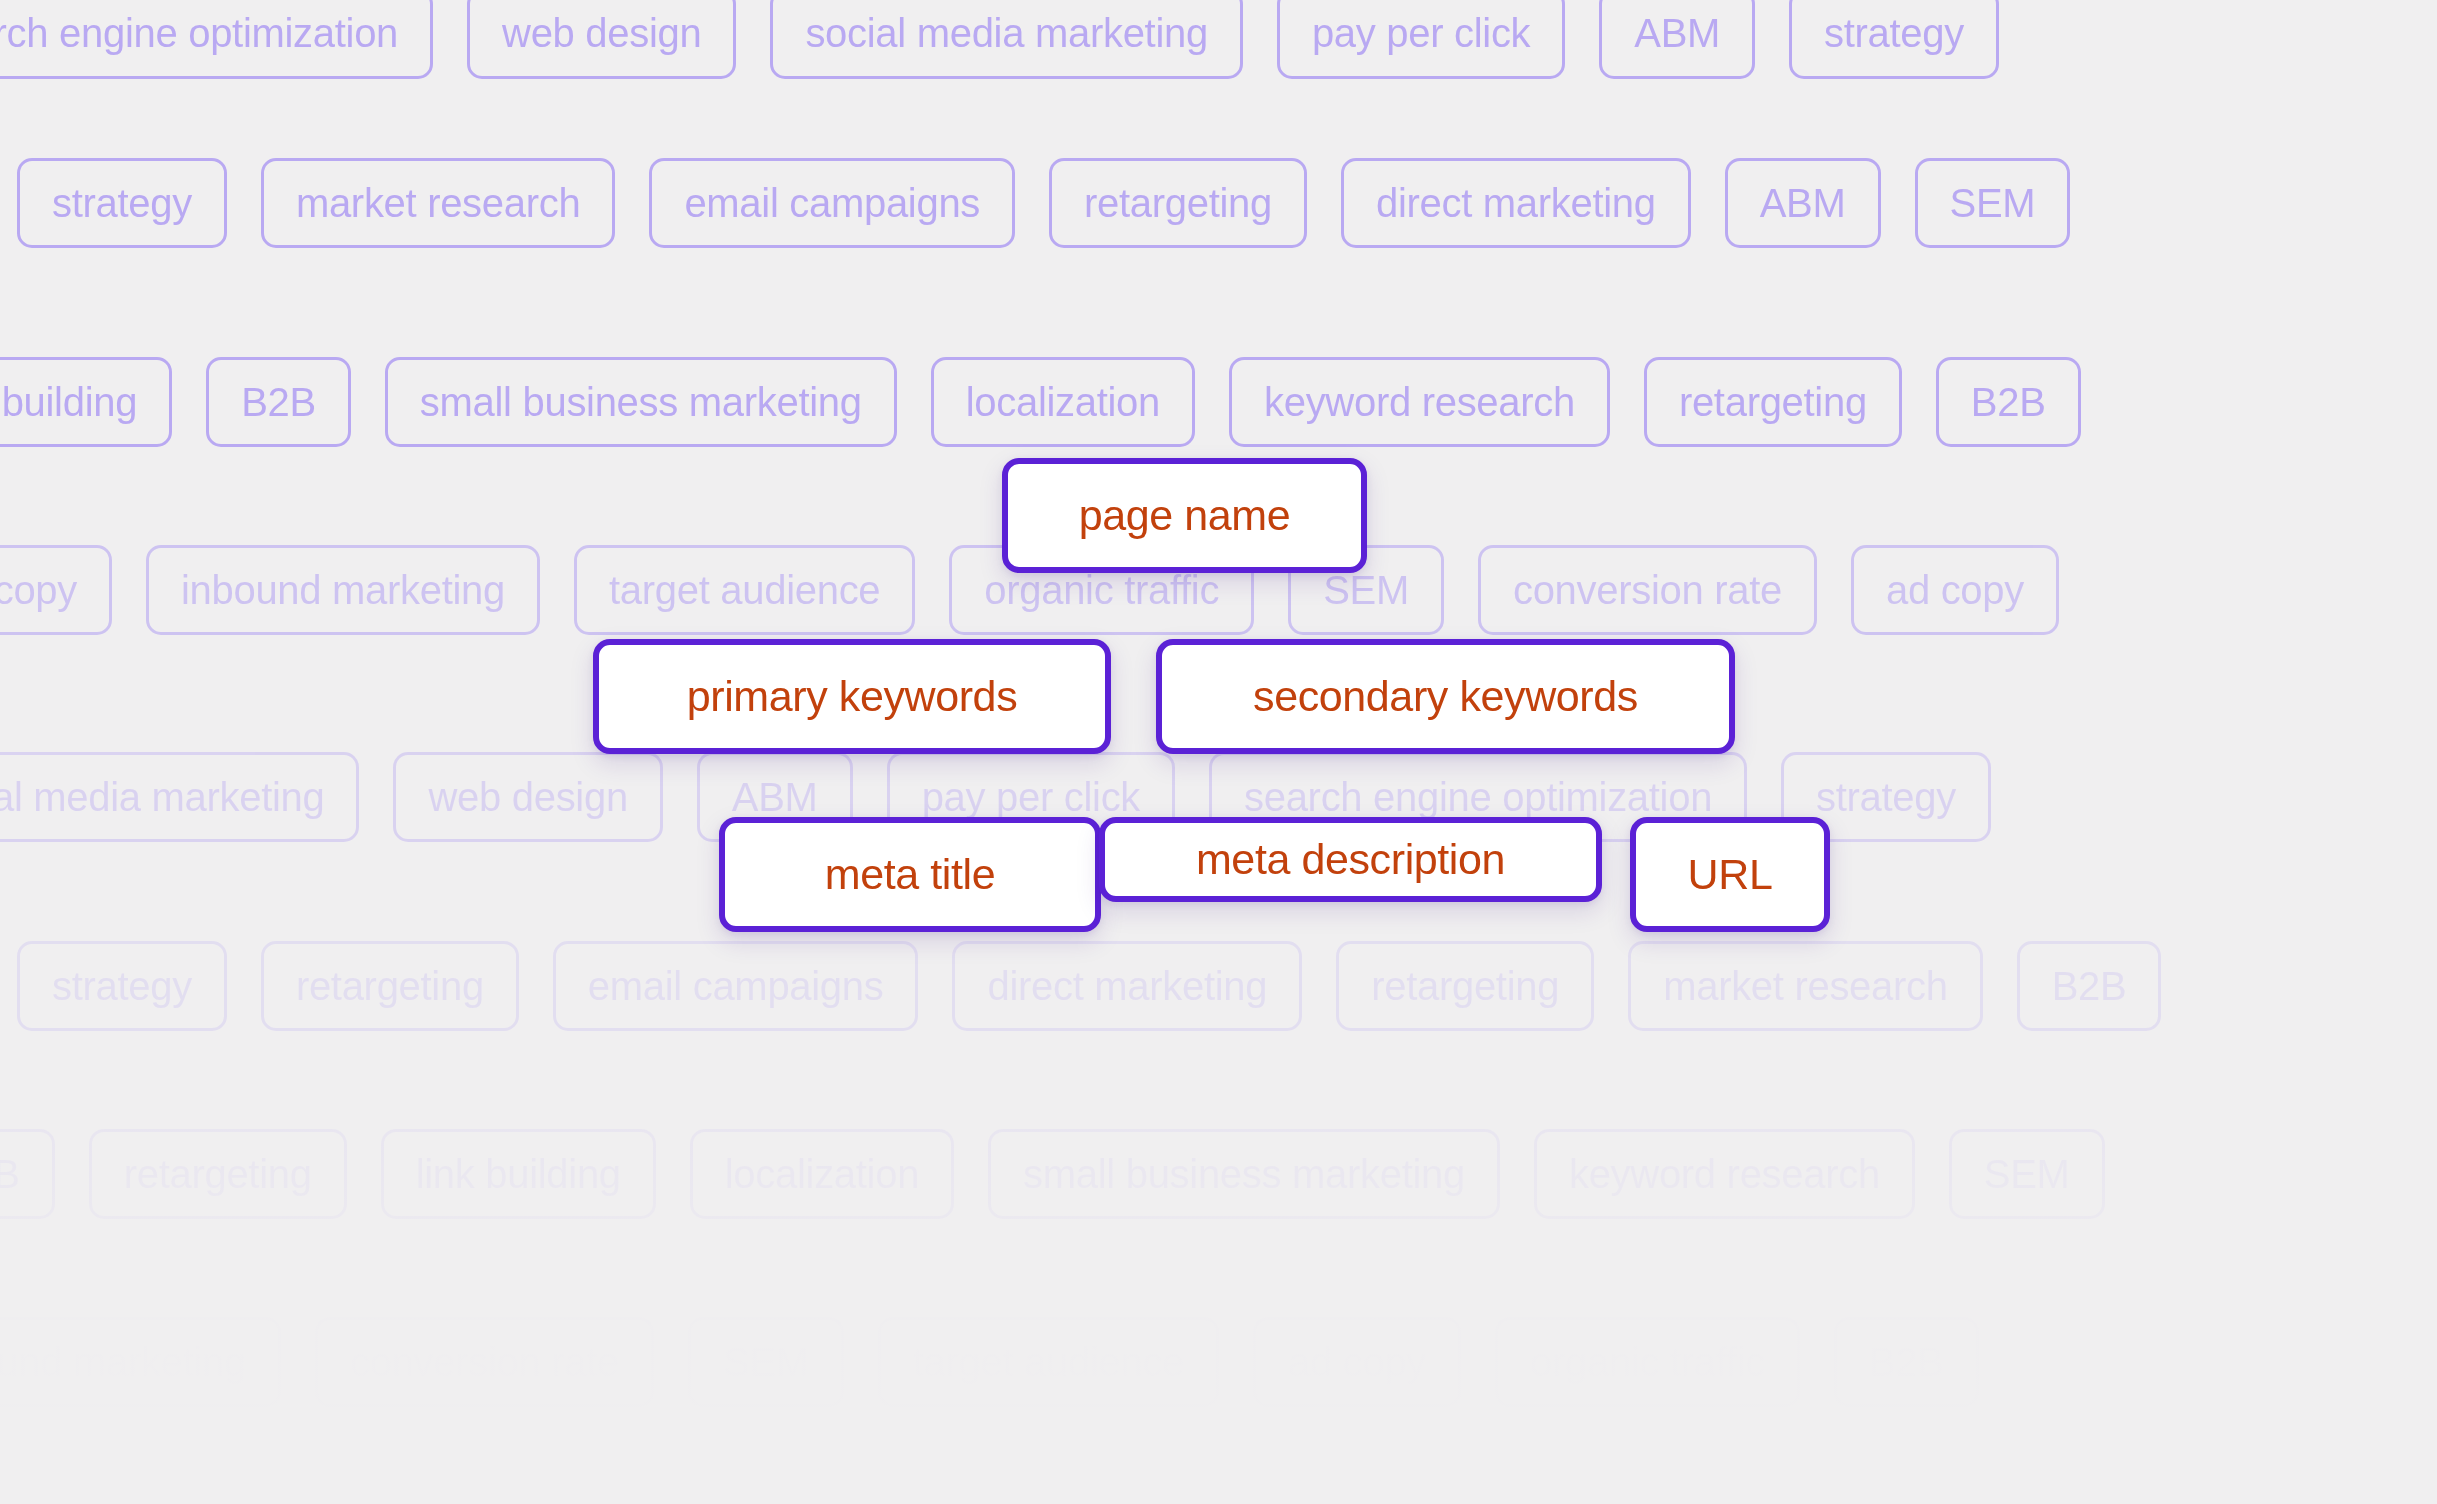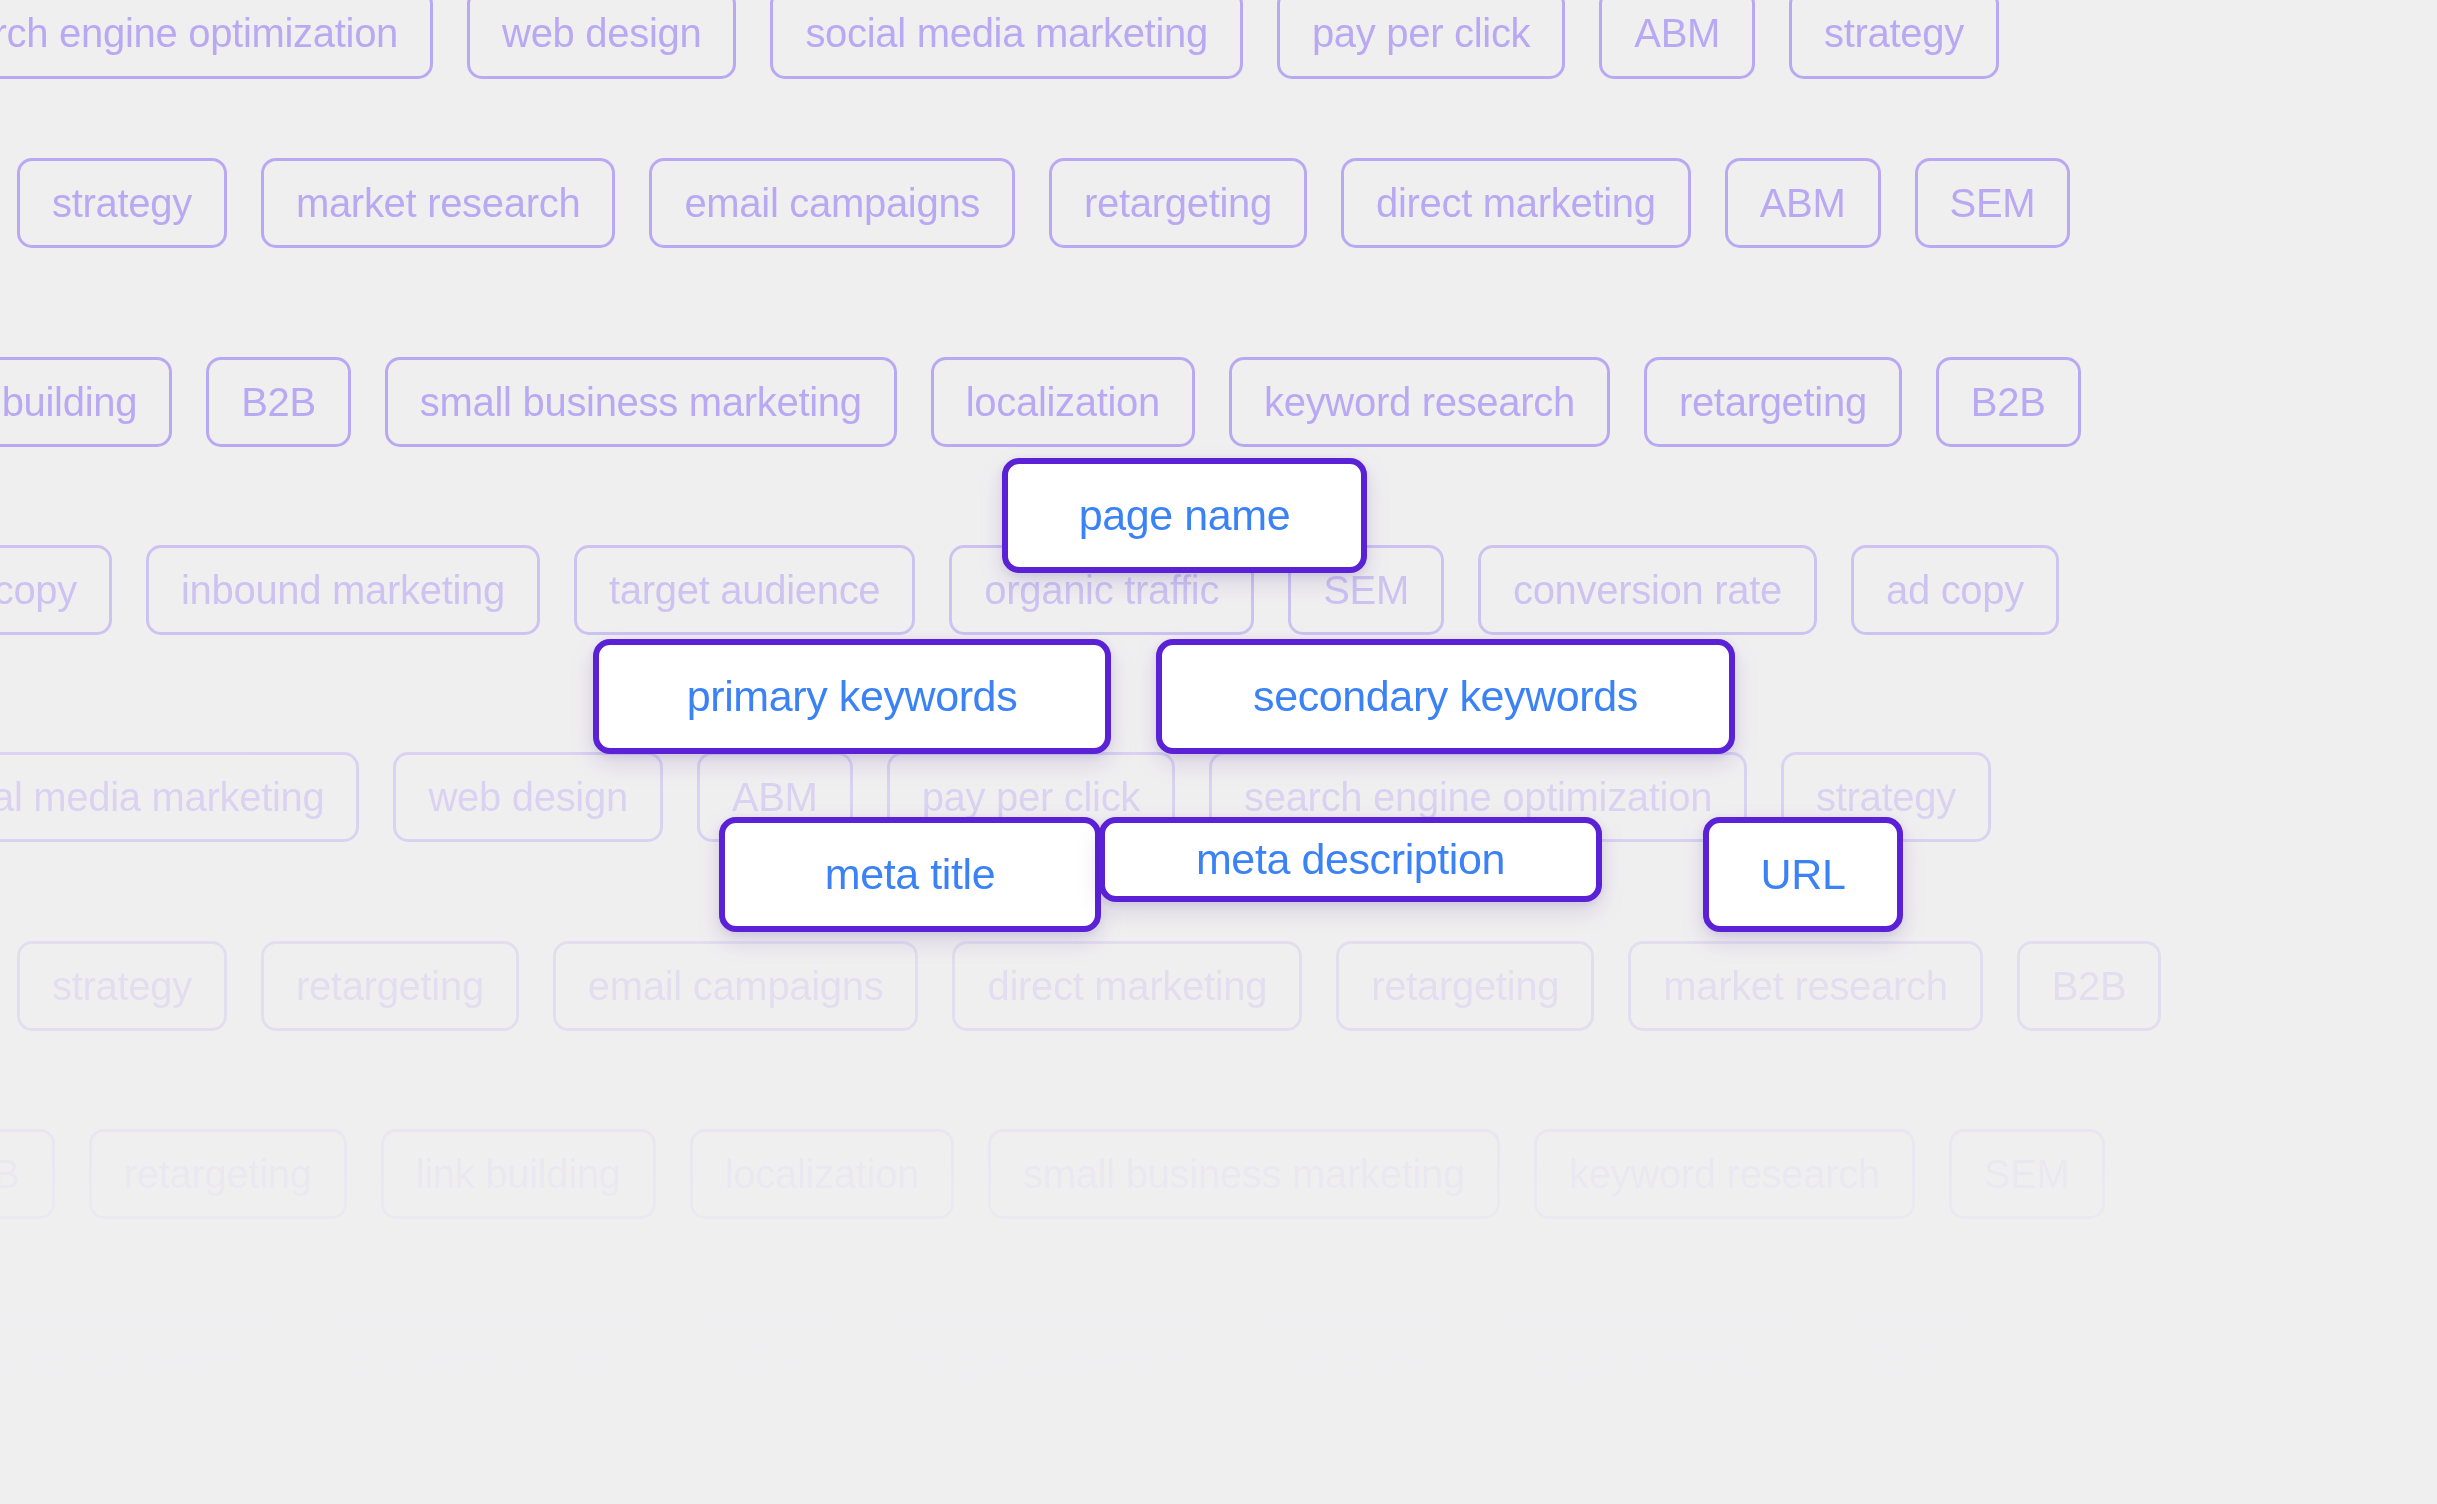--- a/index.html
+++ b/index.html
@@ -58,21 +58,21 @@
   .row-o5 { opacity: 0.13; }
   .row-o6 { opacity: 0.07; }
 
   
   .card {
     position: absolute;
     box-sizing: border-box;
     background: #ffffff;
     border: 6.6px solid #5b21d6;
     border-radius: 17px;
-    color: #3b82f6;
+    color: #c2410c;
     display: flex;
     align-items: center;
     justify-content: center;
     font-size: 43px;
     font-weight: 500;
     letter-spacing: -0.4px;
     box-shadow: 0 9.4px 24.5px rgba(60, 20, 140, 0.13),
                 0 2.8px 7.5px rgba(60, 20, 140, 0.08);
     z-index: 50;
     padding: 0 28px;
@@ -169,17 +169,17 @@
     </div>
 
   <div id="fade-bottom"></div>
 
   <div id="cards">
       <div class="card" style="left: 1002px; top: 458px; width: 365px; height: 115px;">page name</div>
       <div class="card" style="left: 593px; top: 639px; width: 518px; height: 115px;">primary keywords</div>
       <div class="card" style="left: 1156px; top: 639px; width: 579px; height: 115px;">secondary keywords</div>
       <div class="card" style="left: 719px; top: 817px; width: 382px; height: 115px;">meta title</div>
       <div class="card" style="left: 1099px; top: 817px; width: 503px; height: 85px;">meta description</div>
-      <div class="card" style="left: 1703px; top: 817px; width: 200px; height: 115px;">URL</div>
+      <div class="card" style="left: 1630px; top: 817px; width: 200px; height: 115px;">URL</div>
     </div>
 
 </div>
 
 
 </body></html>

